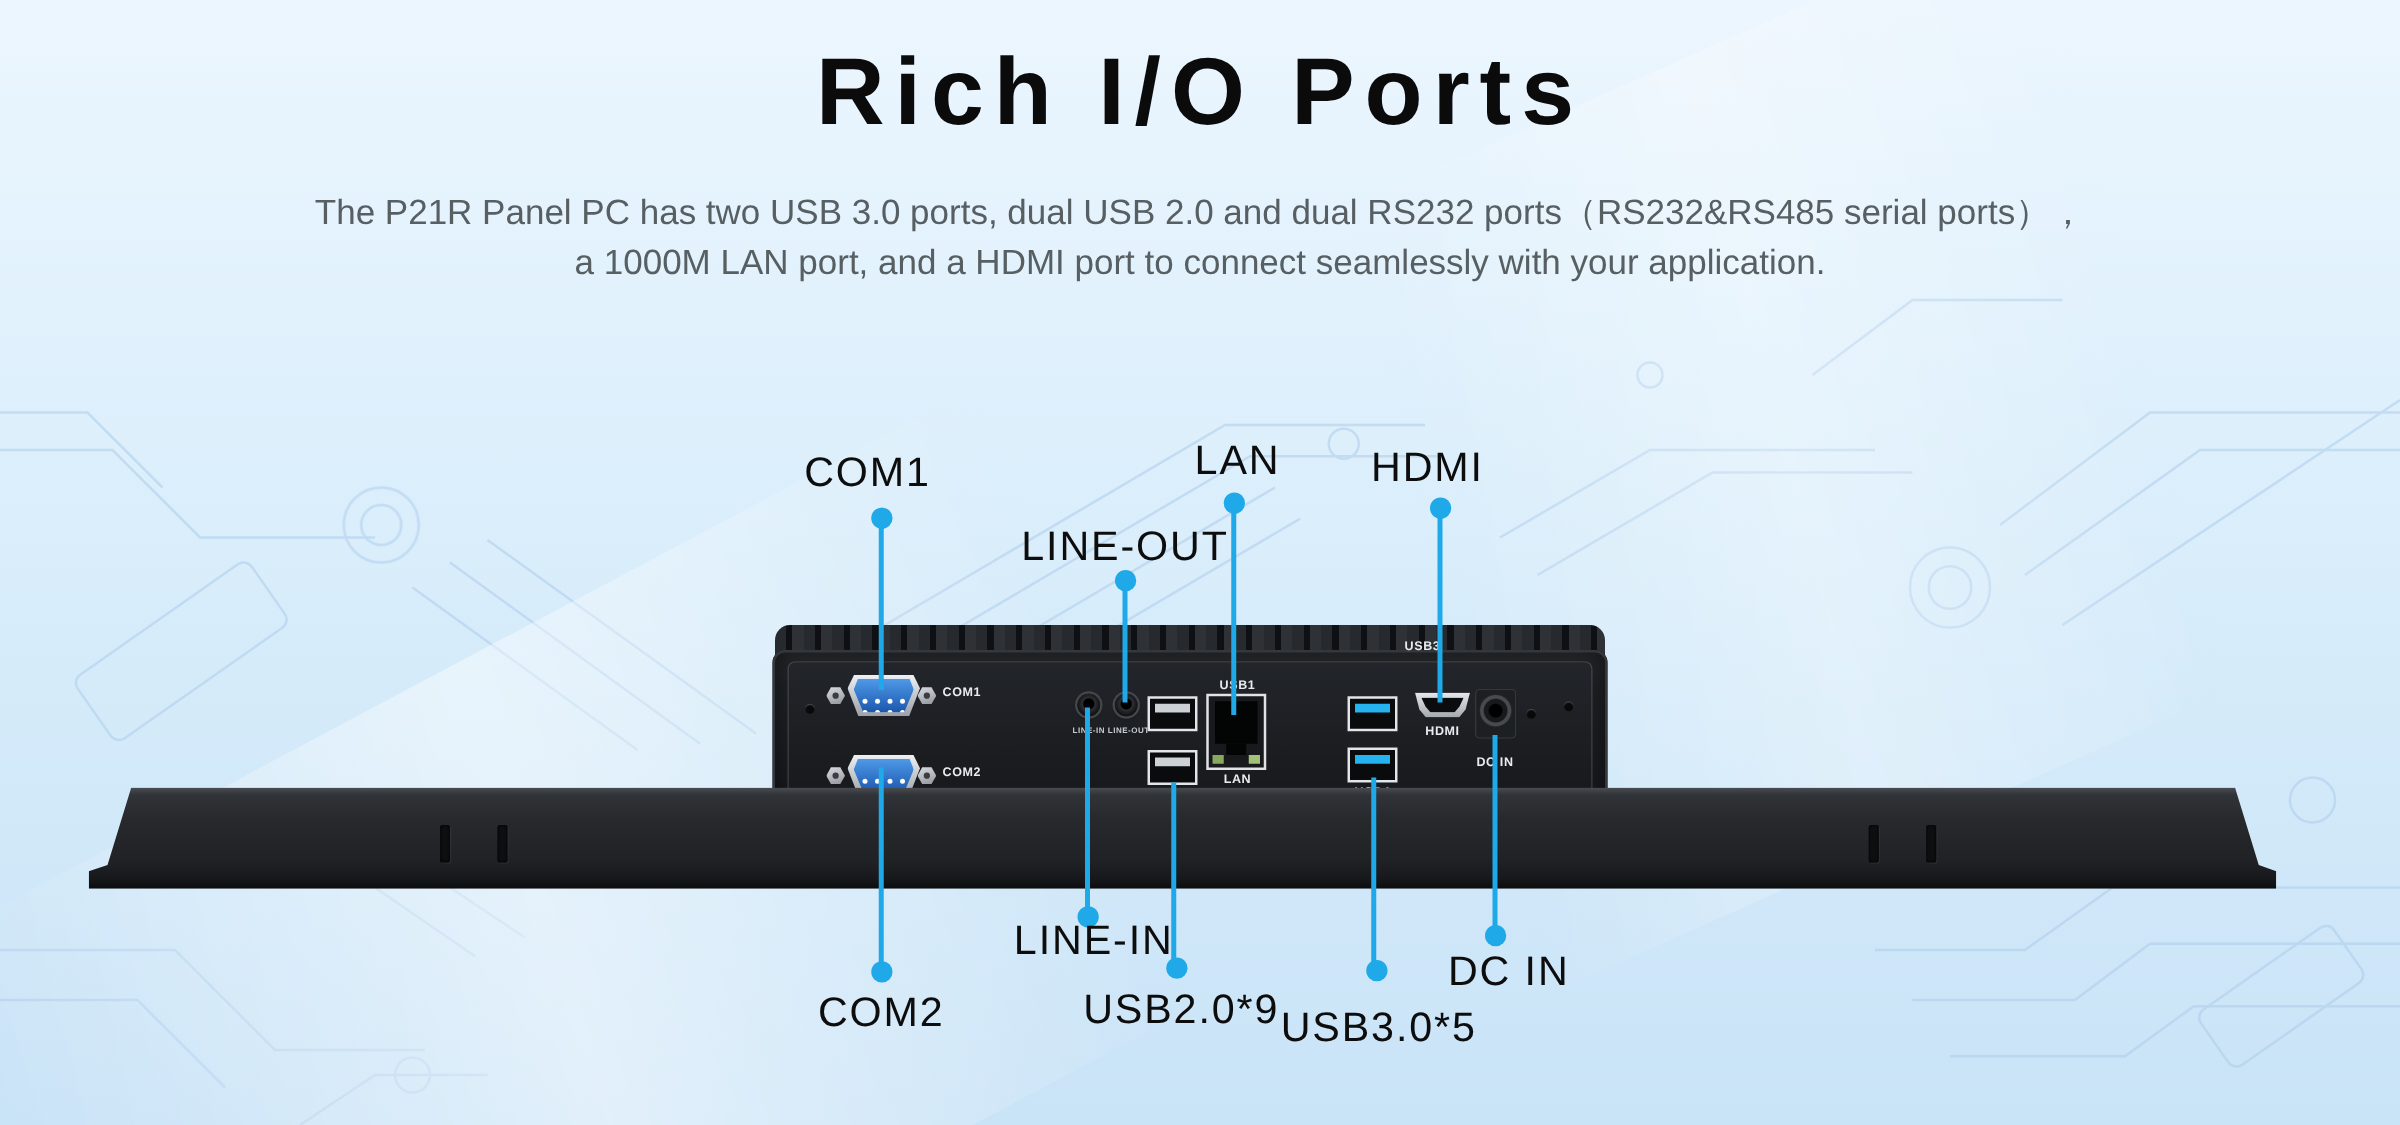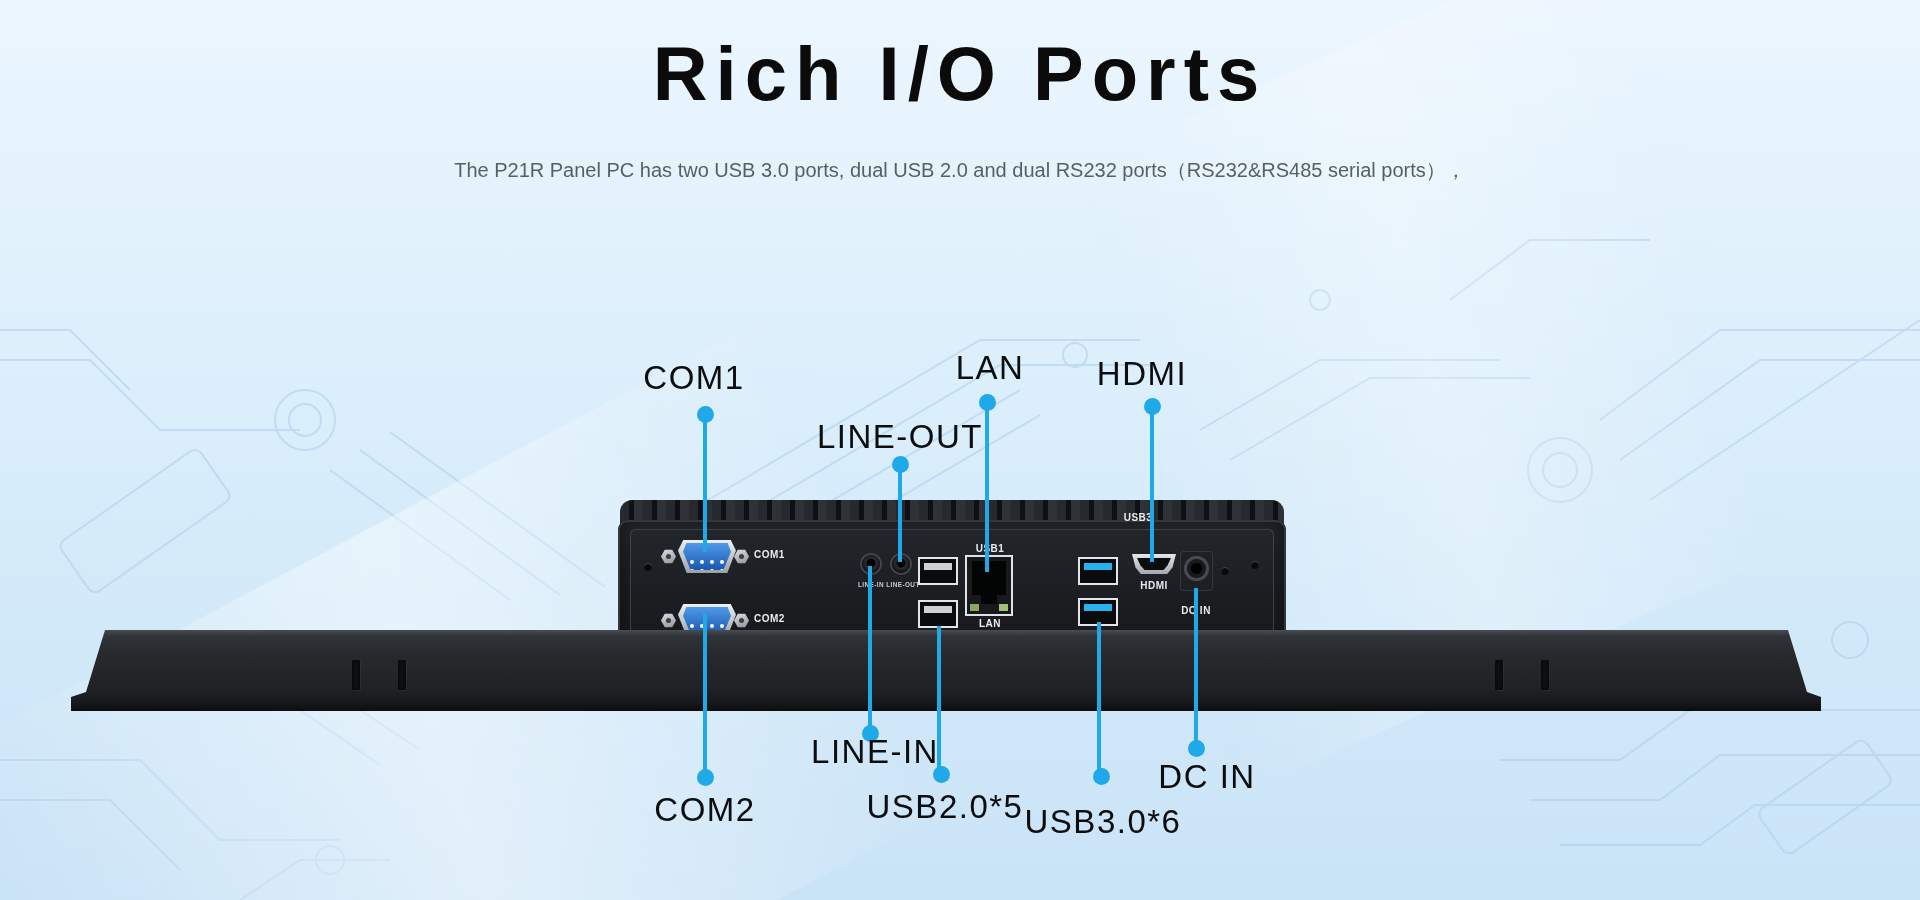--- a/index.html
+++ b/index.html
@@ -14,21 +14,21 @@
       background:linear-gradient(100deg,rgba(255,255,255,0) 20%,rgba(255,255,255,.45) 50%,rgba(255,255,255,0) 80%);}
   .s2{left:880px;top:40px;width:1100px;height:640px;transform:rotate(-24deg);
       background:linear-gradient(100deg,rgba(255,255,255,0) 25%,rgba(255,255,255,.30) 50%,rgba(255,255,255,0) 75%);}
 
   
   .title{
     position:absolute;left:0;right:0;top:30px;margin:0;z-index:5;
     text-align:center;font-size:76px;font-weight:bold;letter-spacing:8px;color:#0b0b0c;
   }
   .desc{position:absolute;left:0;right:0;top:150px;z-index:5;text-align:center;
-        color:#575f63;font-size:20px;line-height:40px;}
+        color:#575f63;font-size:28px;line-height:40px;}
   .desc p{margin:0;}
 
   
   .cline{position:absolute;width:4px;background:#1fa9e8;z-index:3;}
   .cdot{position:absolute;width:17px;height:17px;border-radius:50%;background:#1fa9e8;z-index:4;}
   .clabel{position:absolute;transform:translate(-50%,-50%);z-index:4;
           font-size:33px;letter-spacing:1.5px;color:#0d0d0d;white-space:nowrap;}
 
   
   .device{position:absolute;inset:0;z-index:2;}
@@ -146,20 +146,21 @@
     <path d="M330 690 l90 60"></path>
       <path d="M300 710 l80 55"></path>
   </g>
 </svg>
 <div class="streak s1"></div>
 <div class="streak s2"></div>
 
 <h1 class="title">Rich I/O Ports</h1>
 <div class="desc">
   <p>The P21R Panel PC has two USB 3.0 ports, dual USB 2.0 and dual RS232 ports（RS232&amp;RS485 serial ports），</p>
+  <p>a 1000M LAN port, and a HDMI port to connect seamlessly with your application.</p>
 </div>
 
 <div class="device">
   <div class="fins"></div>
 
   <div class="box">
     <div class="box-inner"></div>
   </div>
 
   <div class="hex" style="left:661px;top:549px;">
@@ -260,21 +261,21 @@
 <div class="cline" style="left:703px;top:614px;height:163px;"></div>
 <div class="cdot" style="left:697px;top:769px;"></div>
 <div class="clabel" style="left:705px;top:810px;">COM2</div>
 
 <div class="cline" style="left:868px;top:566px;height:167px;"></div>
 <div class="cdot" style="left:862px;top:725px;"></div>
 <div class="clabel" style="left:875px;top:752px;">LINE-IN</div>
 
 <div class="cline" style="left:937px;top:626px;height:148px;"></div>
 <div class="cdot" style="left:933px;top:766px;"></div>
-<div class="clabel" style="left:945px;top:807px;">USB2.0*5</div>
+<div class="clabel" style="left:945px;top:807px;">USB2.0*9</div>
 
 <div class="cline" style="left:1097px;top:622px;height:154px;"></div>
 <div class="cdot" style="left:1093px;top:768px;"></div>
-<div class="clabel" style="left:1103px;top:822px;">USB3.0*6</div>
+<div class="clabel" style="left:1103px;top:822px;">USB3.0*5</div>
 
 <div class="cline" style="left:1194px;top:588px;height:160px;"></div>
 <div class="cdot" style="left:1188px;top:740px;"></div>
 <div class="clabel" style="left:1207px;top:777px;">DC IN</div>
 
 </body></html>

